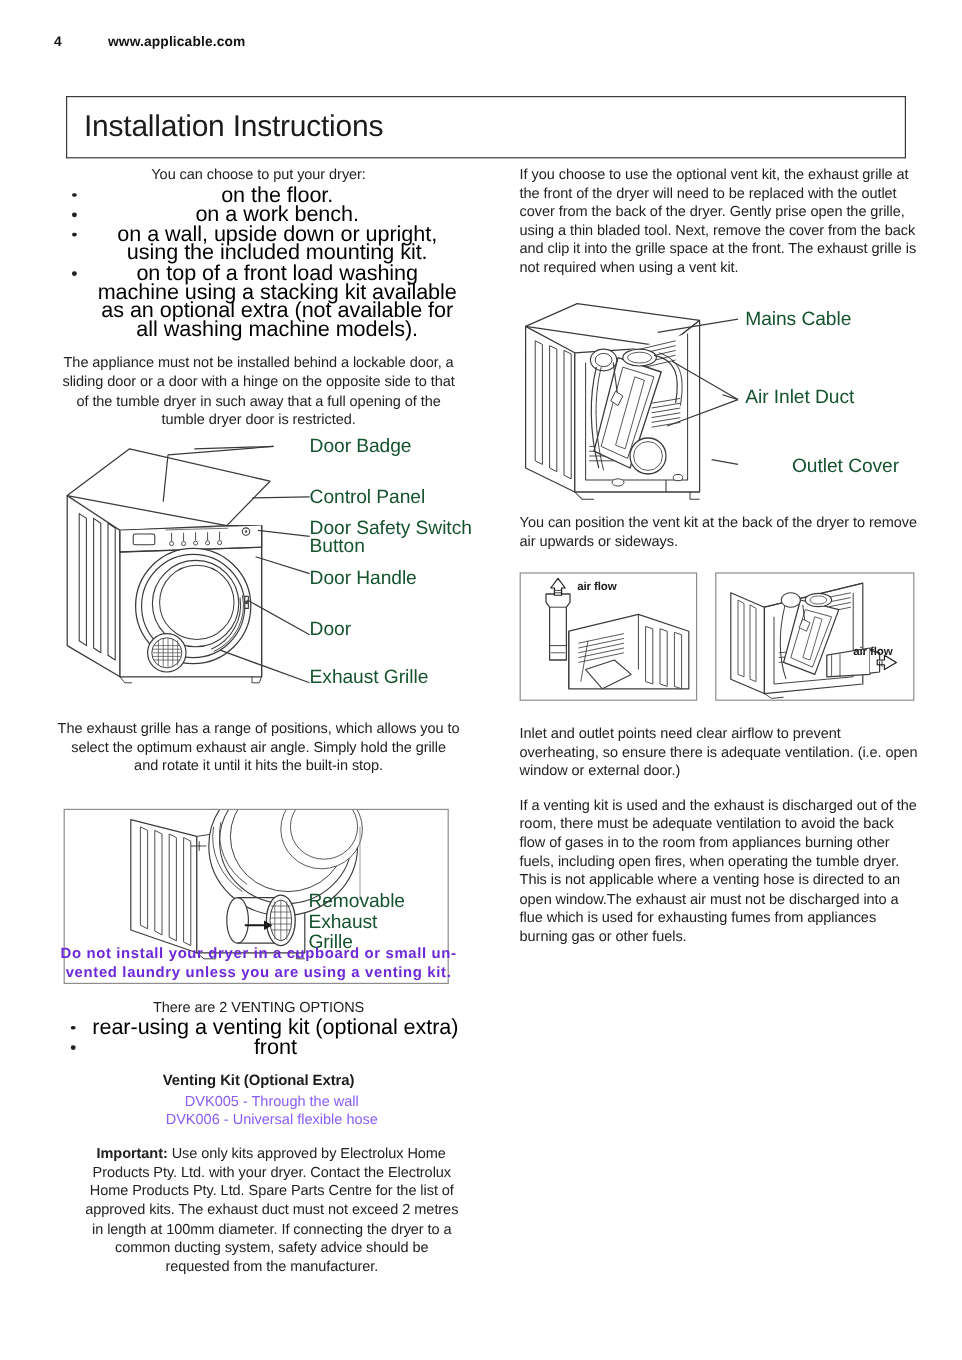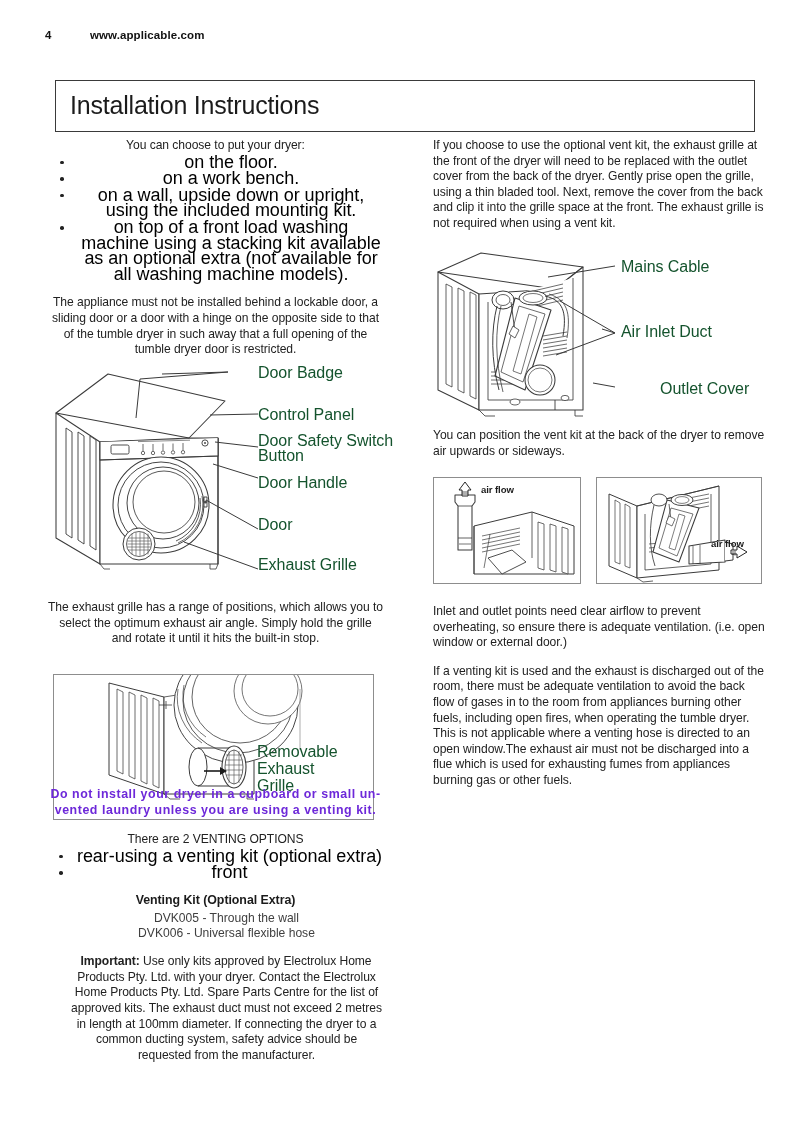--- a/index.html
+++ b/index.html
@@ -112,21 +112,21 @@
     font-weight: bold;
     line-height: 16px;
     letter-spacing: 0.55px;
     margin: 12px 0 14px 0;
     color: #6d28d9;
   }
   .kitline {
     font-size: 12.1px;
     line-height: 15.2px;
     padding-left: 22px;
-    color: #404040;
+    color: #8b5cf6;
   }
   .indent-para {
     padding-left: 22px;
     text-indent: -1px;
   }
 
   
   .fig { position: absolute; }
   .fig svg { display: block; }
 

